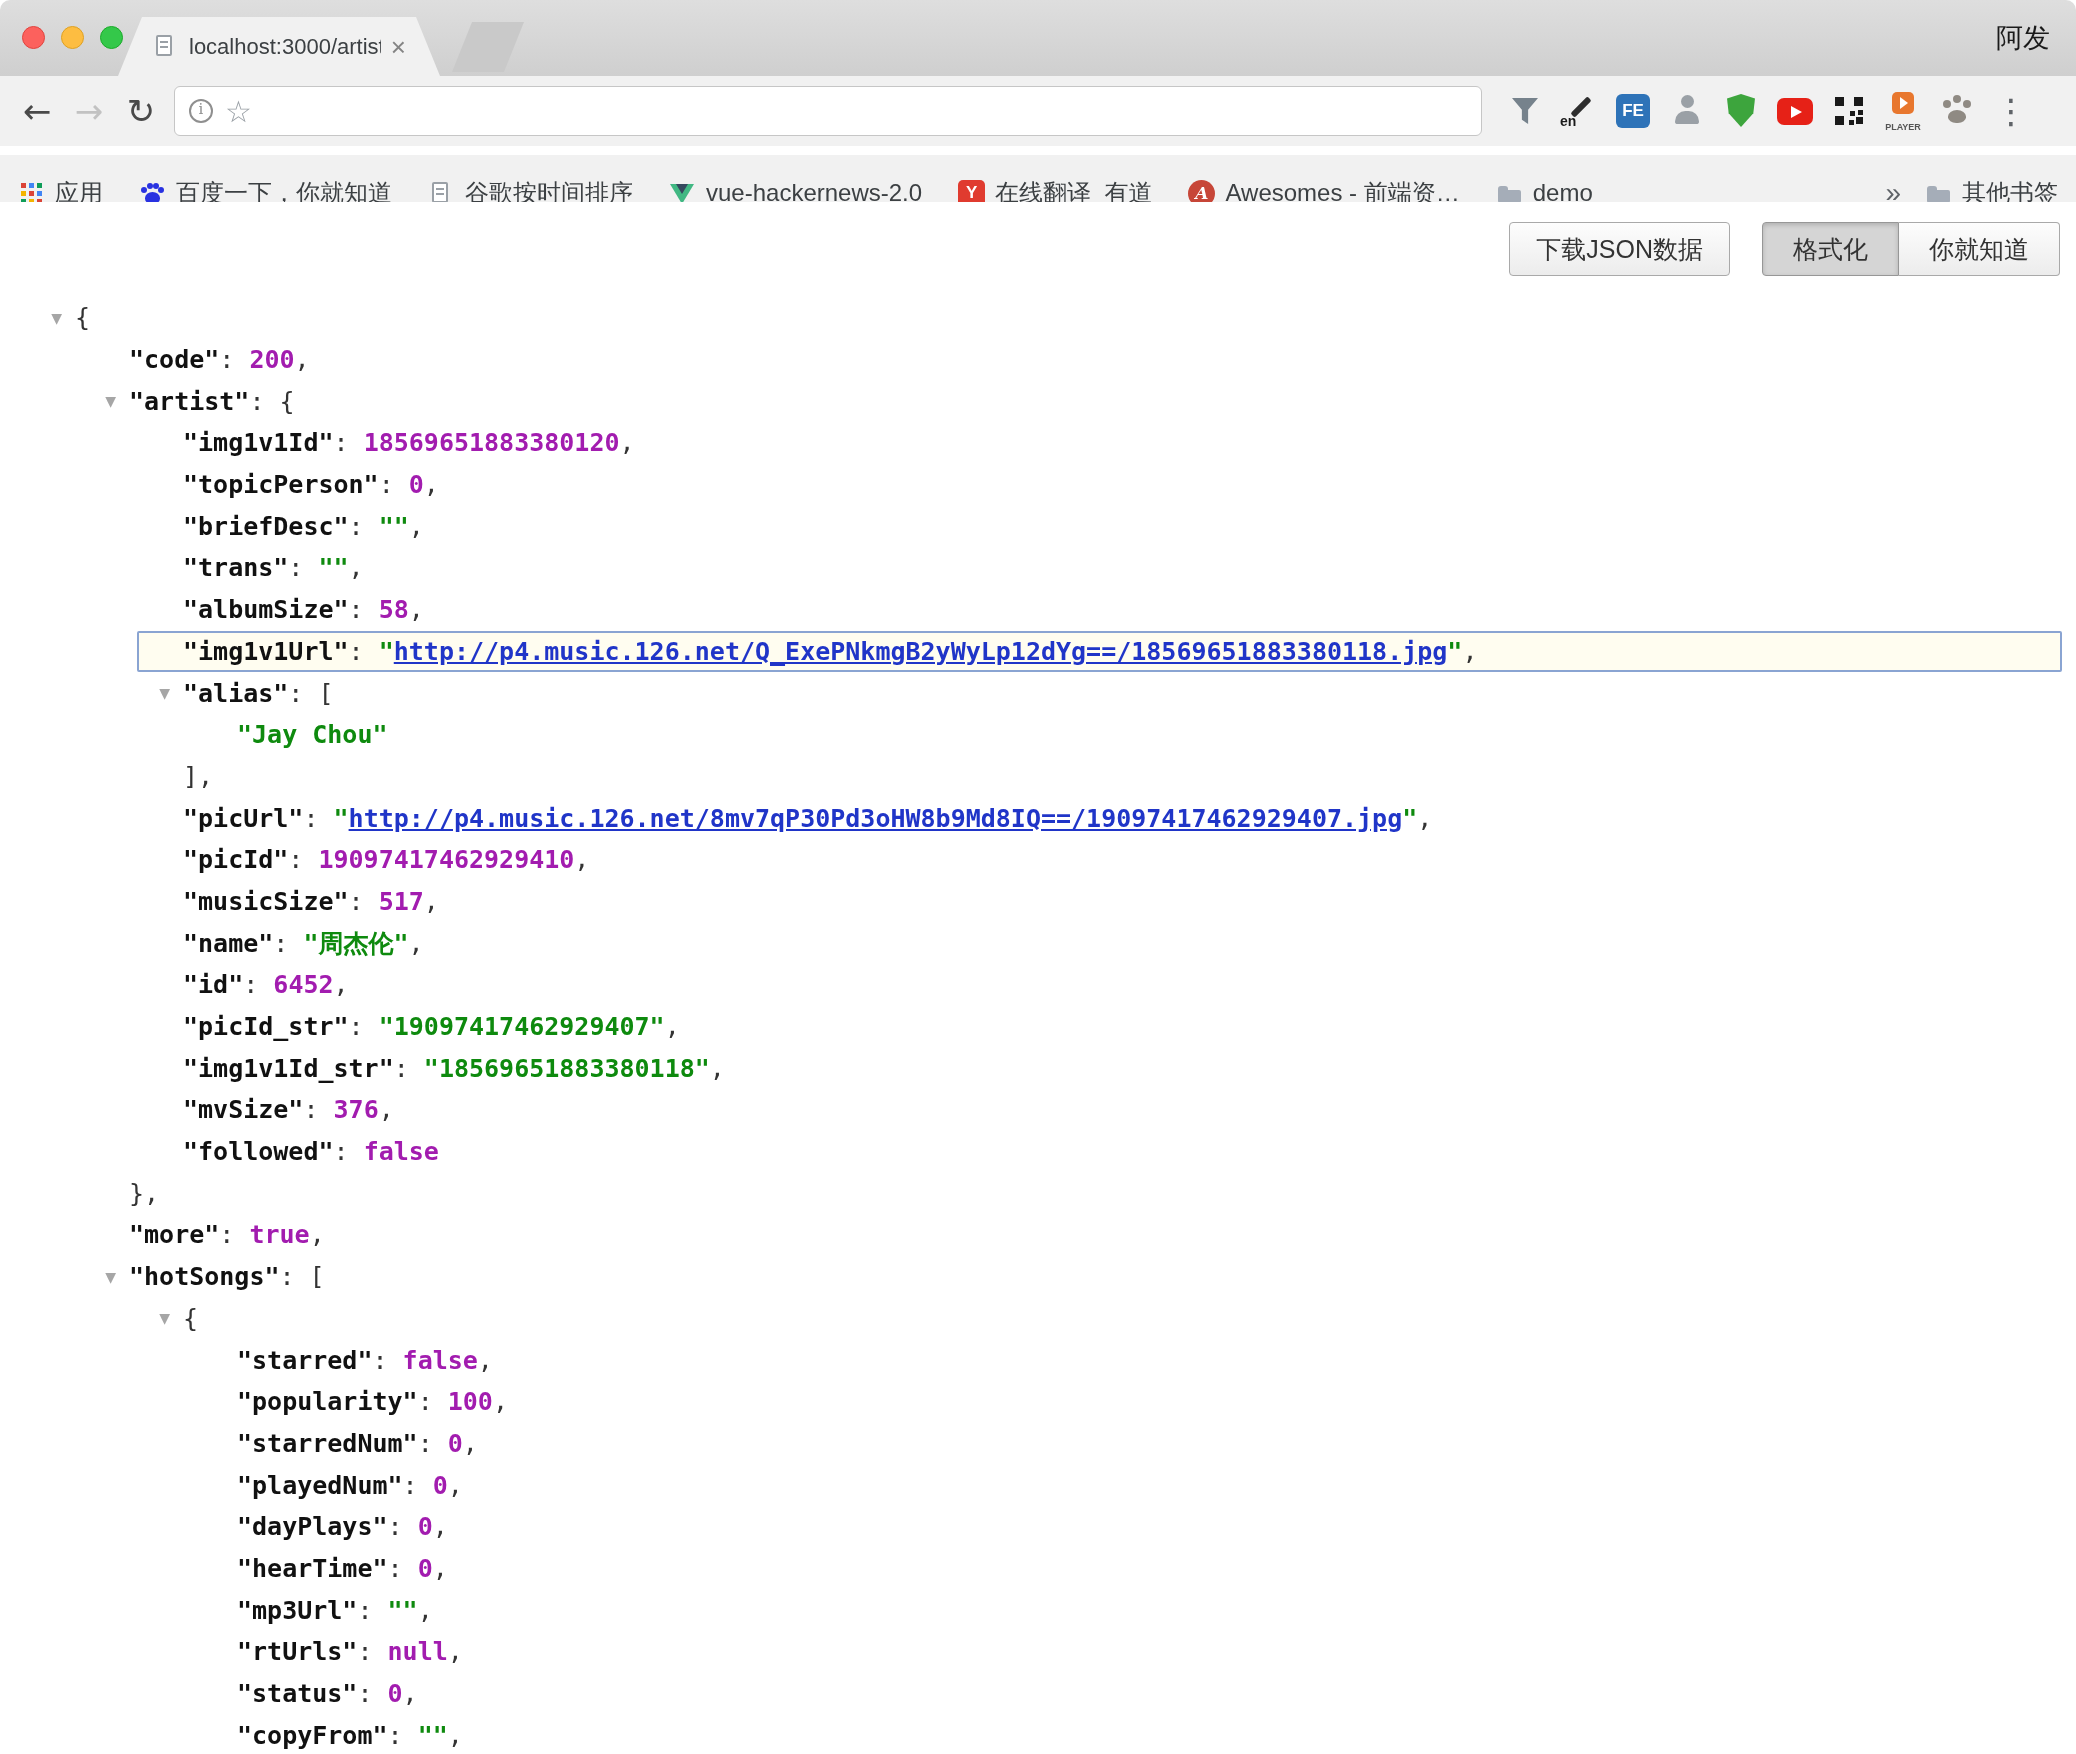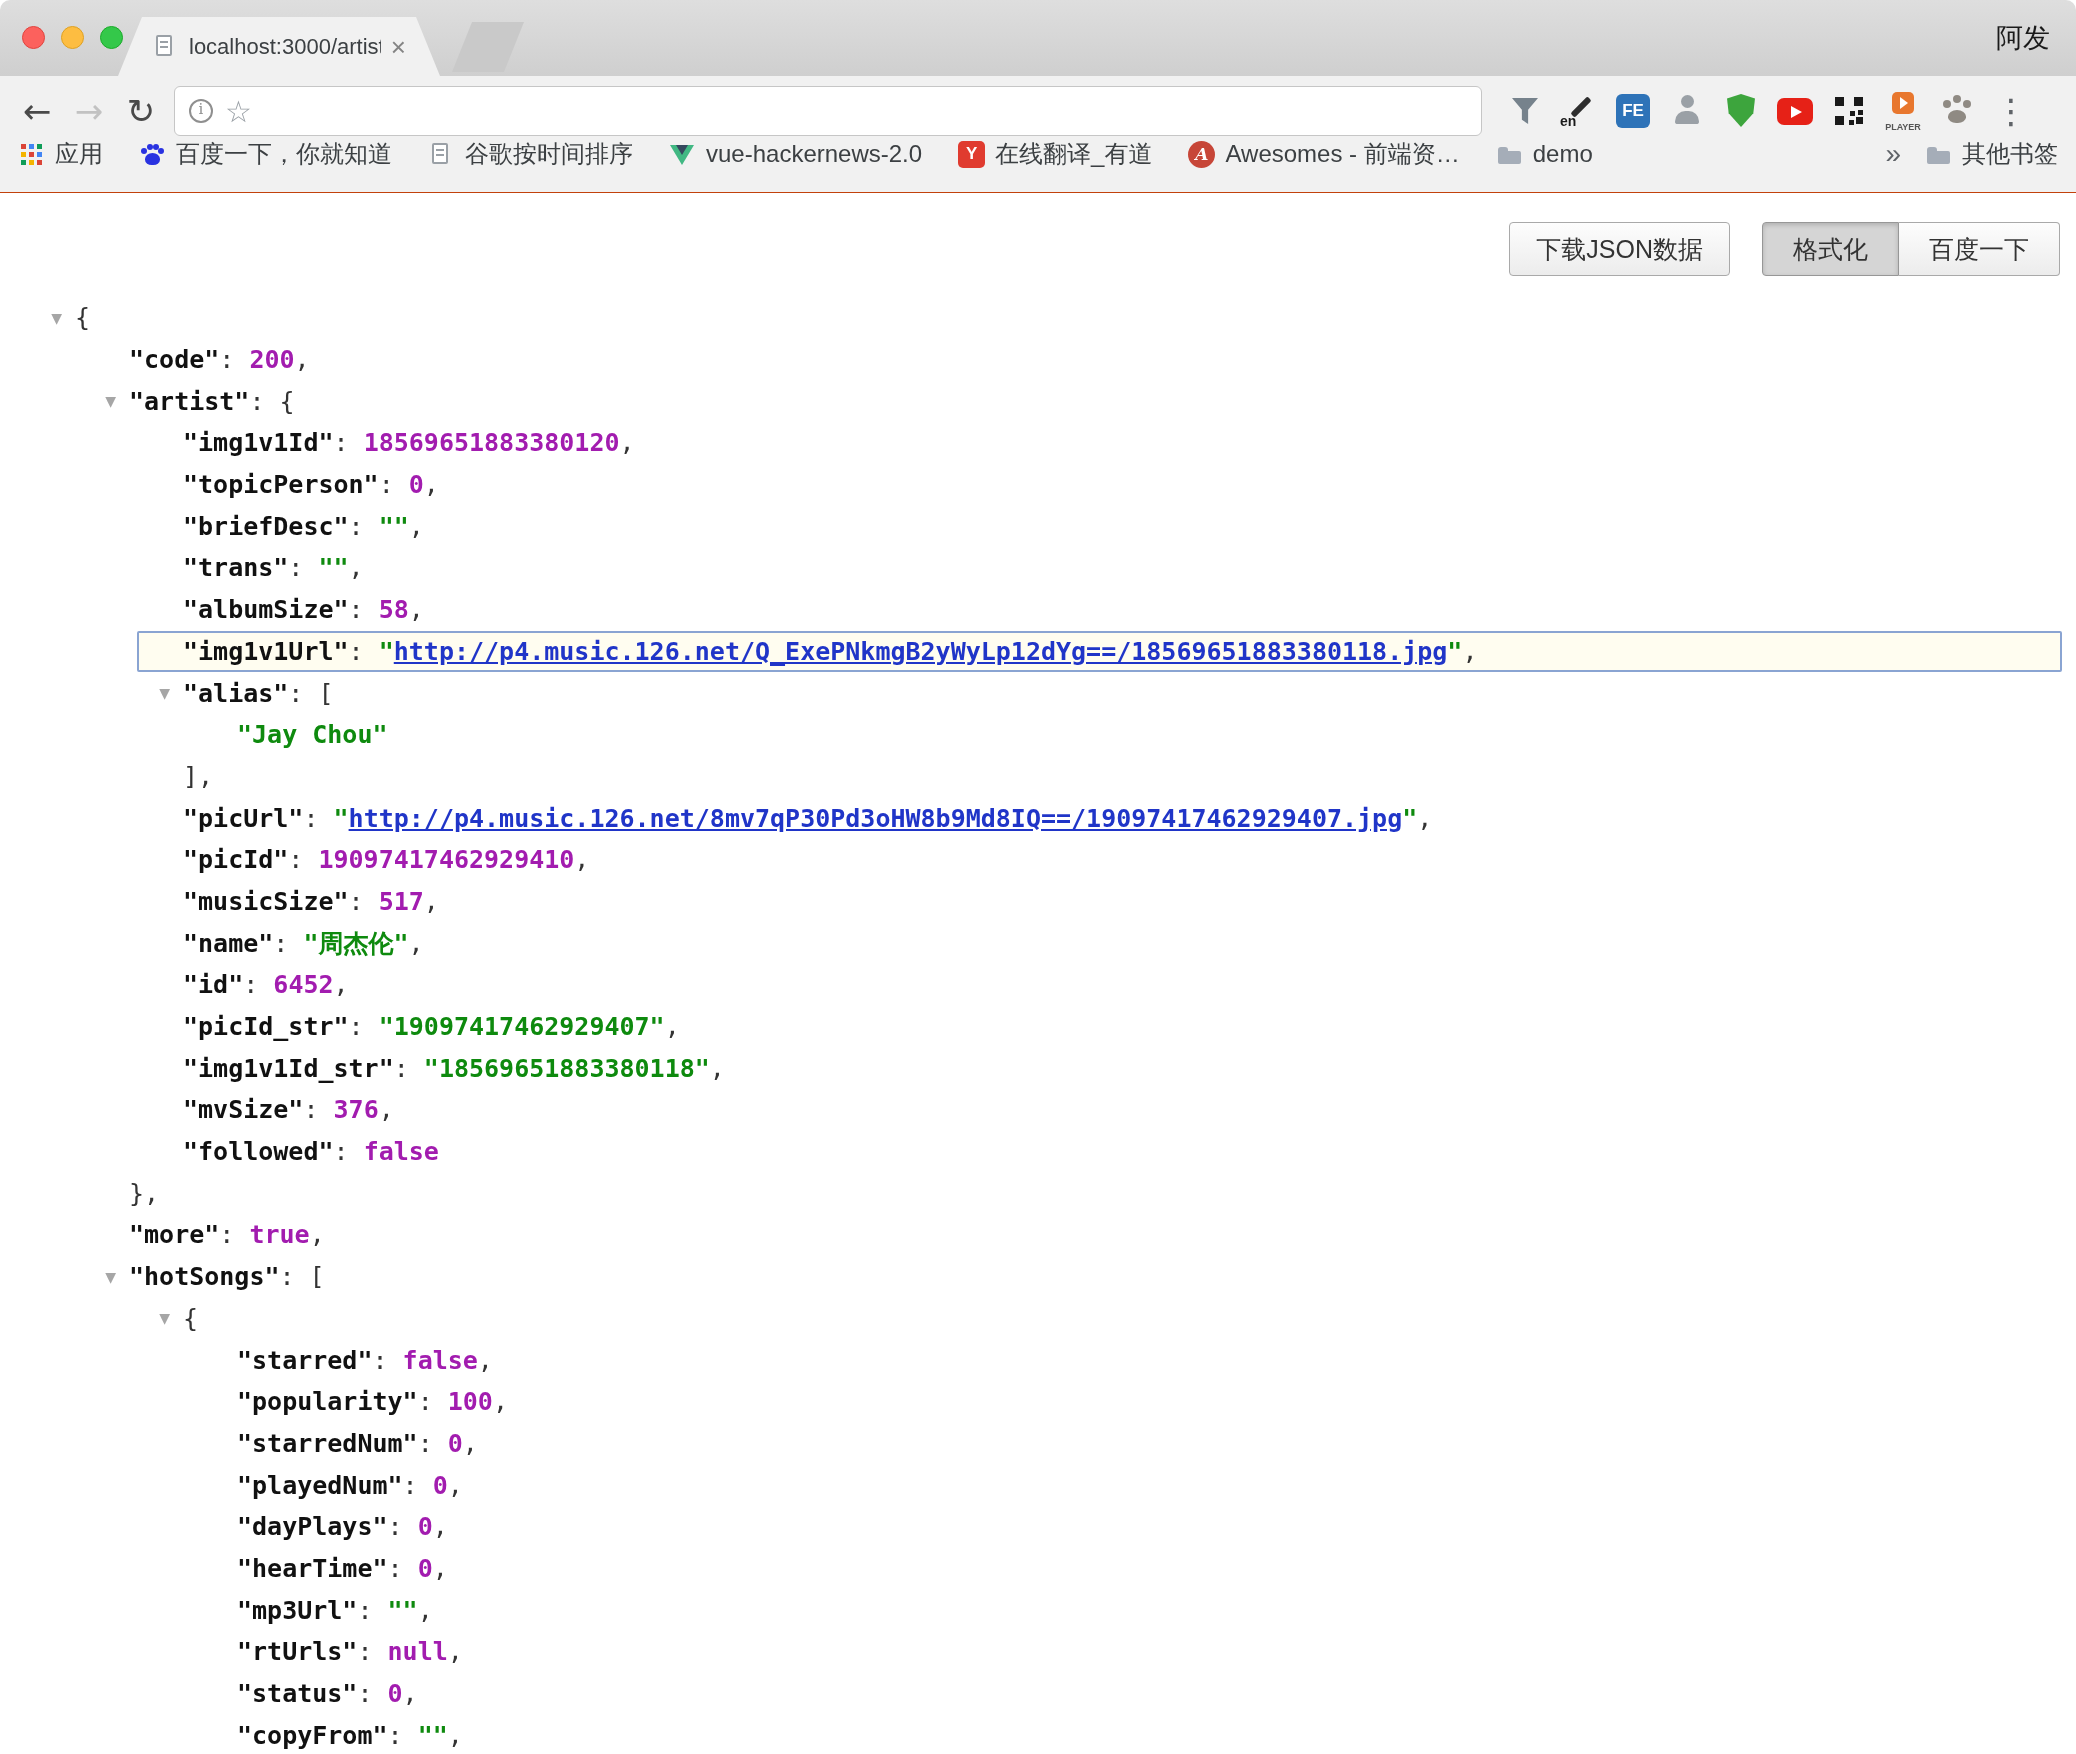--- a/index.html
+++ b/index.html
@@ -64,22 +64,22 @@
     border-top:6px solid transparent;border-bottom:6px solid transparent;}
   .player-icon .glyph{left:0;right:0;bottom:2px;text-align:center;font-size:9px;color:#555;font-weight:bold;}
   .paw-icon::before{content:"";position:absolute;left:14px;top:22px;width:18px;height:13px;background:#8F8A83;
     border-radius:50% 50% 45% 45%;}
   .paw-icon::after{content:"";position:absolute;left:9px;top:12px;width:8px;height:8px;background:#8F8A83;border-radius:50%;
     box-shadow:10px -5px 0 #8F8A83,20px 0 0 #8F8A83;}
   .menu-dots{font-size:34px;color:#5F6368;margin-left:8px;width:34px;text-align:center;
     font-family:"DejaVu Sans",sans-serif;}
 
   
-  .bookmarks{position:absolute;left:0;top:138px;width:100%;height:55px;background:#F1F1F1;
-    border-bottom:1px solid #c2410c;display:flex;align-items:flex-start;padding:0 18px;box-sizing:border-box;gap:36px;}
+  .bookmarks{position:absolute;left:0;top:155px;width:100%;height:55px;background:#F1F1F1;
+    border-bottom:1px solid #c2410c;display:flex;align-items:flex-end;padding:0 18px;box-sizing:border-box;gap:36px;}
   .bm-items{display:flex;align-items:center;gap:36px;}
   .bm-item{display:flex;align-items:center;gap:10px;}
   .bm-label{font-size:24px;color:#3C4043;white-space:nowrap;}
   .bm-right{margin-left:auto;display:flex;align-items:center;gap:24px;}
   .chevron{font-size:28px;color:#5F6368;}
   .bicon{width:27px;height:27px;position:relative;display:inline-block;flex:none;}
   .bicon .glyph{left:0;top:0;width:27px;height:27px;display:flex;align-items:center;justify-content:center;
     color:#fff;font-weight:bold;font-size:17px;}
   .apps-grid-icon::before{content:"";position:absolute;left:3px;top:3px;width:5px;height:5px;background:#DB4437;
     box-shadow:8px 0 0 #4285F4,16px 0 0 #0F9D58,0 8px 0 #F4B400,8px 8px 0 #DB4437,16px 8px 0 #4285F4,
@@ -218,21 +218,21 @@
         <span class="bm-label">其他书签</span>
       </span>
     </div>
   </div>
 
   <div class="content">
     <div class="viewer-toolbar">
       <div class="btn">下载JSON数据</div>
       <div class="seg">
         <div class="btn active">格式化</div>
-        <div class="btn">百度一下</div>
+        <div class="btn">你就知道</div>
       </div>
     </div>
     <div class="json-tree">
         <div class="json-line">
           <span class="ind" style="width: 75px;">
             <span class="collapser">▼</span>
           </span>
           <span class="body"><span class="tok-p">{</span></span>
         </div>
         <div class="json-line">

